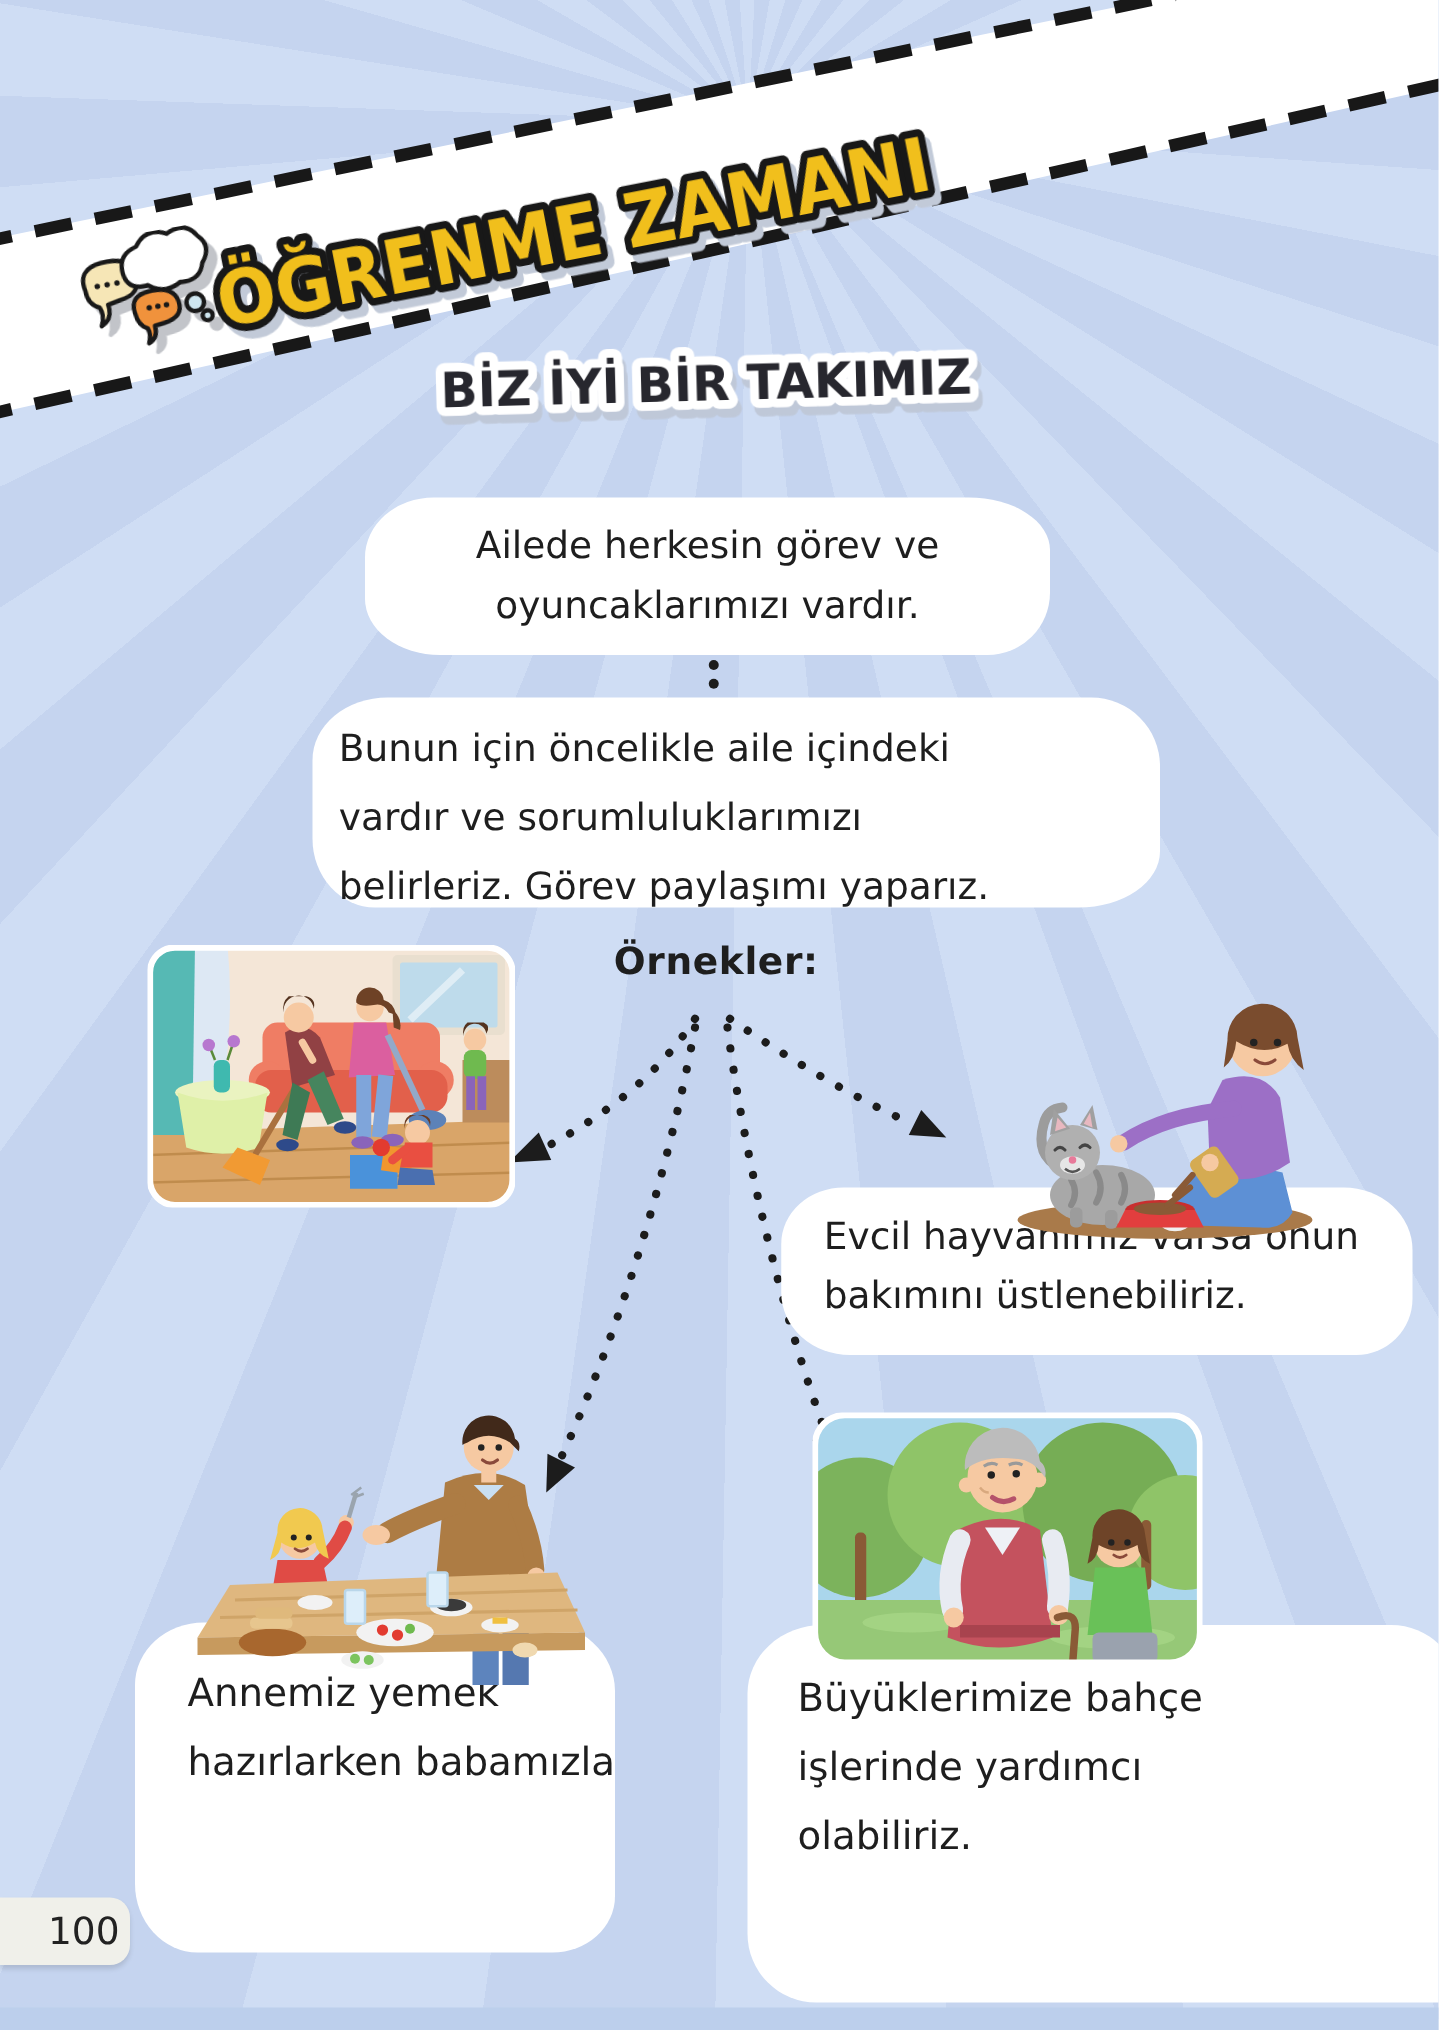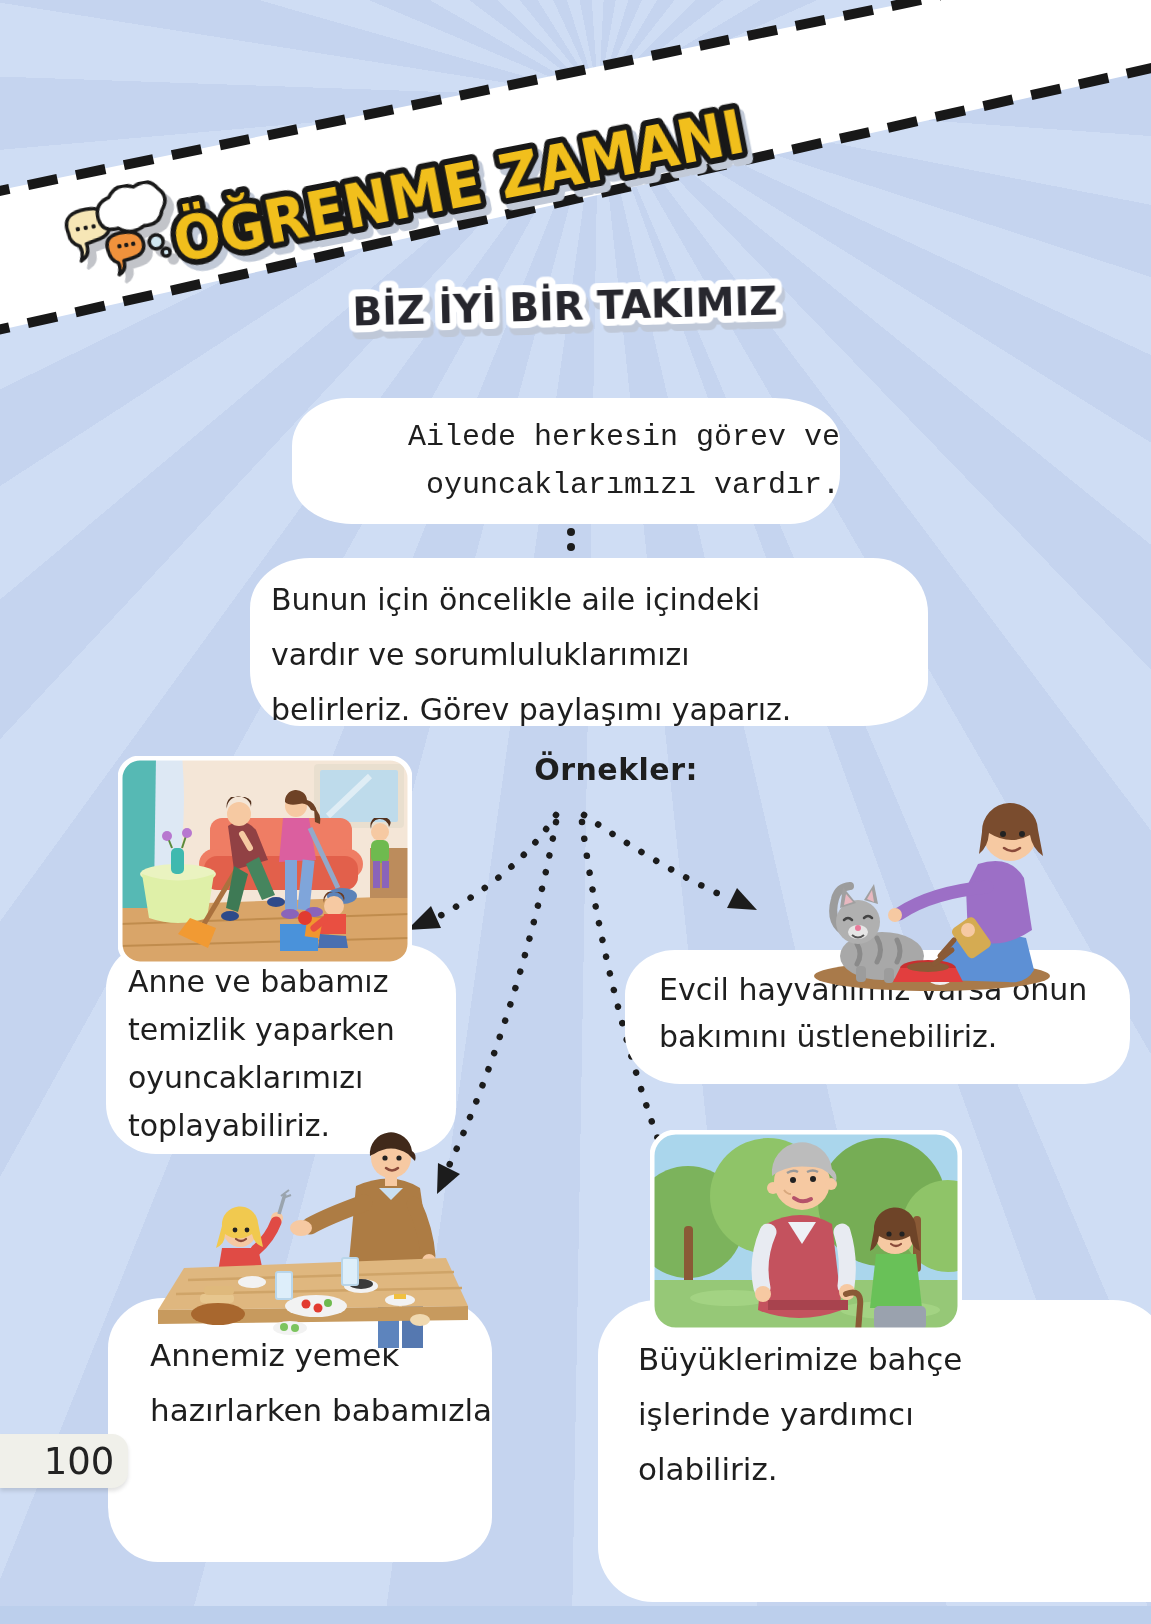--- a/index.html
+++ b/index.html
@@ -22,55 +22,55 @@
   .icon-wrap svg{filter:drop-shadow(6px 8px 0 rgba(120,125,135,.45));}
   .title-wrap{position:absolute;left:325px;top:270px;width:480px;height:80px;
     transform:rotate(-1.5deg);z-index:2;}
   .title-wrap svg{filter:drop-shadow(3px 7px 0 #bfc8d8);}
 
   
   .bubble{position:absolute;background:#ffffff;z-index:3;}
   .bubble .line{white-space:nowrap;}
   .b1{left:292px;top:398px;width:548px;height:126px;
       border-radius:55px 65px 50px 60px / 48px 42px 50px 45px;
-      text-align:right;font-size:30px;line-height:48px;padding-top:15px;box-sizing:border-box;font-family:Liberation Mono, monospace;}
+      text-align:center;font-size:30px;line-height:48px;padding-top:15px;box-sizing:border-box;}
   .b2{left:250px;top:558px;width:678px;height:168px;
       border-radius:60px 55px 65px 50px / 50px 55px 45px 55px;
       font-size:30px;line-height:55px;padding:14px 0 0 21px;box-sizing:border-box;}
   .ex-bubble{font-size:30px;box-sizing:border-box;}
   .exb1{left:106px;top:944px;width:350px;height:210px;
         border-radius:45px 55px 50px 50px/45px 50px 45px 50px;
         line-height:48px;padding:14px 0 0 22px;}
   .exb2{left:625px;top:950px;width:505px;height:134px;
         border-radius:50px 55px 45px 55px/45px 50px 45px 50px;
         line-height:47px;padding:16px 0 0 34px;}
   .exb3{left:108px;top:1298px;width:384px;height:264px;
         border-radius:55px 60px 50px 50px/50px 55px 45px 55px;
         line-height:55px;padding:30px 0 0 42px;font-size:31px;}
   .exb4{left:598px;top:1300px;width:570px;height:302px;
         border-radius:60px 55px 0 55px/55px 55px 0 55px;
         line-height:55px;padding:32px 0 0 40px;font-size:31px;}
 
-  .ornekler{position:absolute;left:448px;top:752px;width:250px;text-align:right;
+  .ornekler{position:absolute;left:448px;top:752px;width:250px;text-align:center;
     font-size:30px;font-weight:600;letter-spacing:.5px;z-index:2;}
 
   
   .illus{position:absolute;z-index:4;}
   .i-clean{left:118px;top:756px;}
   .i-cat{left:782px;top:772px;}
   .i-table{left:148px;top:1108px;}
   .i-garden{left:650px;top:1130px;}
 
   .arrows{position:absolute;left:0;top:0;z-index:2;pointer-events:none;}
 
   
-  .pagenum{position:absolute;left:0;top:1434px;width:128px;height:54px;background:#f0f0ea;
+  .pagenum{position:absolute;left:0;top:1518px;width:104px;height:54px;background:#f0f0ea;
     border-radius:0 16px 16px 0;box-shadow:0 3px 4px rgba(0,0,0,.12);
     display:flex;align-items:center;justify-content:center;padding-left:30px;box-sizing:border-box;
-    font-size:37px;color:#222;z-index:3;}
+    font-size:30px;color:#222;z-index:3;}
 </style>
 </head>
 <body>
 
 <div class="page">
 
   <svg class="band-svg" width="1151" height="360" viewBox="0 0 1151 360">
     <polygon points="0,190 920,0 1151,0 1151,70 0,330" fill="#ffffff"></polygon>
     <line x1="-20" y1="195" x2="940" y2="-4" stroke="#181818" stroke-width="10" stroke-dasharray="30 19"></line>
     <line x1="-20" y1="334" x2="1160" y2="66" stroke="#181818" stroke-width="10" stroke-dasharray="30 19"></line>
@@ -133,26 +133,20 @@
   </div>
 
   <div class="bubble b2">
     <div class="line">Bunun için öncelikle aile içindeki</div>
     <div class="line">vardır ve sorumluluklarımızı</div>
     <div class="line">belirleriz. Görev paylaşımı yaparız.</div>
   </div>
 
   <div class="ornekler">Örnekler:</div>
 
-  <div class="bubble ex-bubble exb1">
-    <div class="line">Anne ve babamız</div>
-    <div class="line">temizlik yaparken</div>
-    <div class="line">oyuncaklarımızı</div>
-    <div class="line">toplayabiliriz.</div>
-  </div>
 
   <div class="bubble ex-bubble exb2">
     <div class="line">Evcil hayvanımız varsa onun</div>
     <div class="line">bakımını üstlenebiliriz.</div>
   </div>
 
   <div class="bubble ex-bubble exb3">
     <div class="line">Annemiz yemek</div>
     <div class="line">hazırlarken babamızla</div>
   </div>

